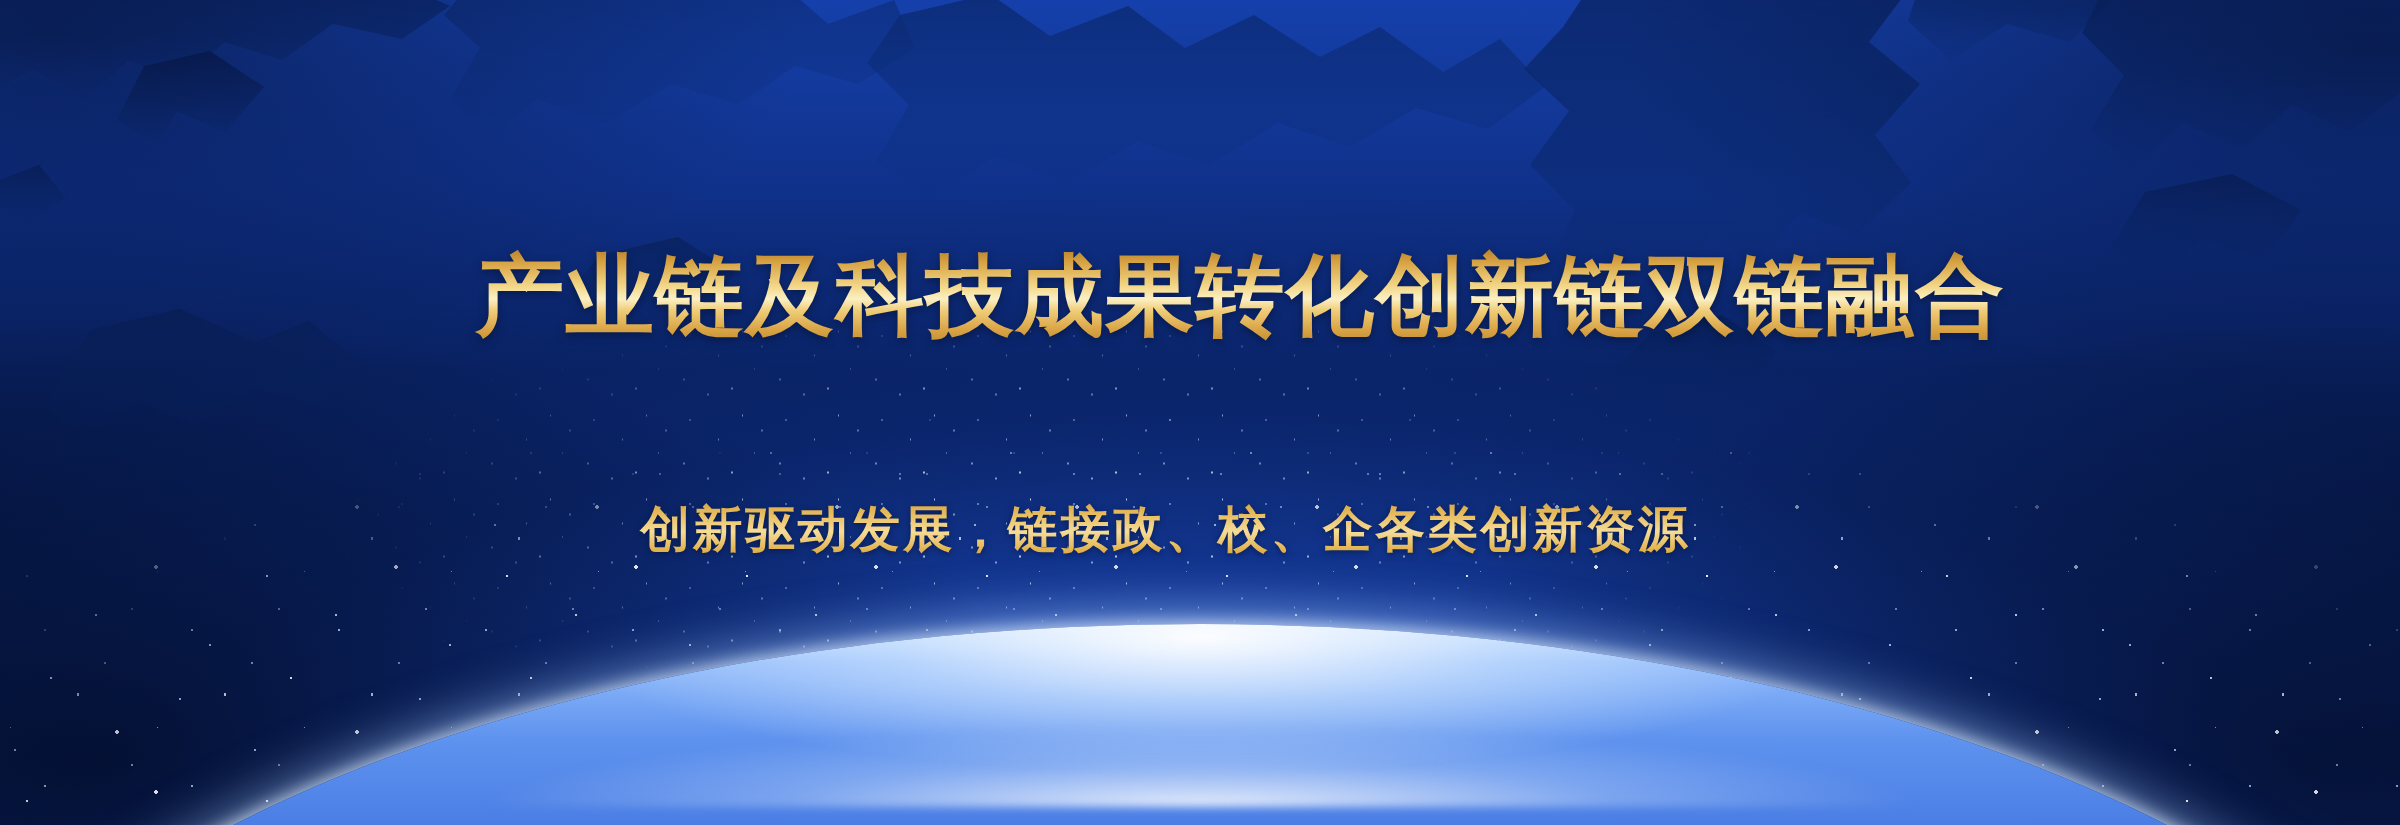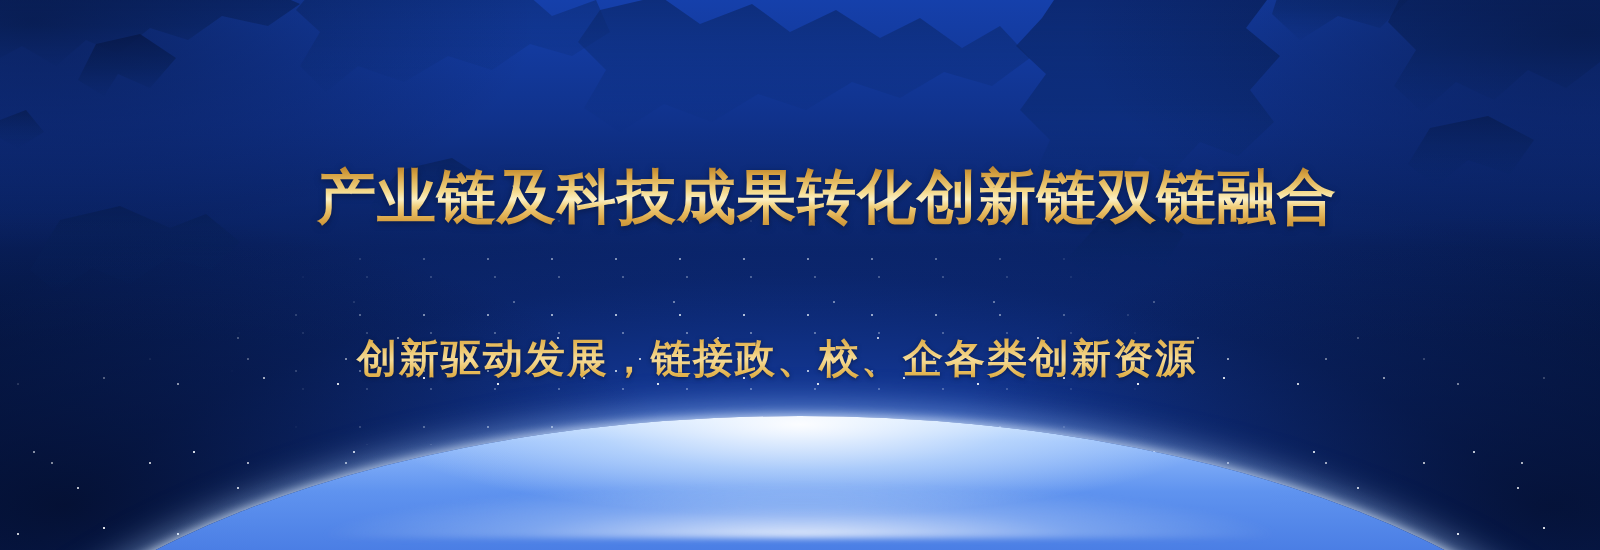--- a/index.html
+++ b/index.html
@@ -169,21 +169,21 @@
     color: transparent;
     -webkit-text-fill-color: transparent;
     filter: drop-shadow(0 2px 3px rgba(3,14,46,0.55));
     white-space: nowrap;
   }
 
   .subhead {
     position: absolute;
     left: 0; right: 0;
     top: 331px;
-    font-size: 40px;
+    font-size: 33px;
     font-weight: bold;
     letter-spacing: 2px;
     padding-right: 46px;      
     background-image: linear-gradient(to bottom,
       #cf9a38 0%,
       #e7bc5e 26%,
       #f6dc97 52%,
       #e3b551 78%,
       #cd9634 100%);
     -webkit-background-clip: text;

